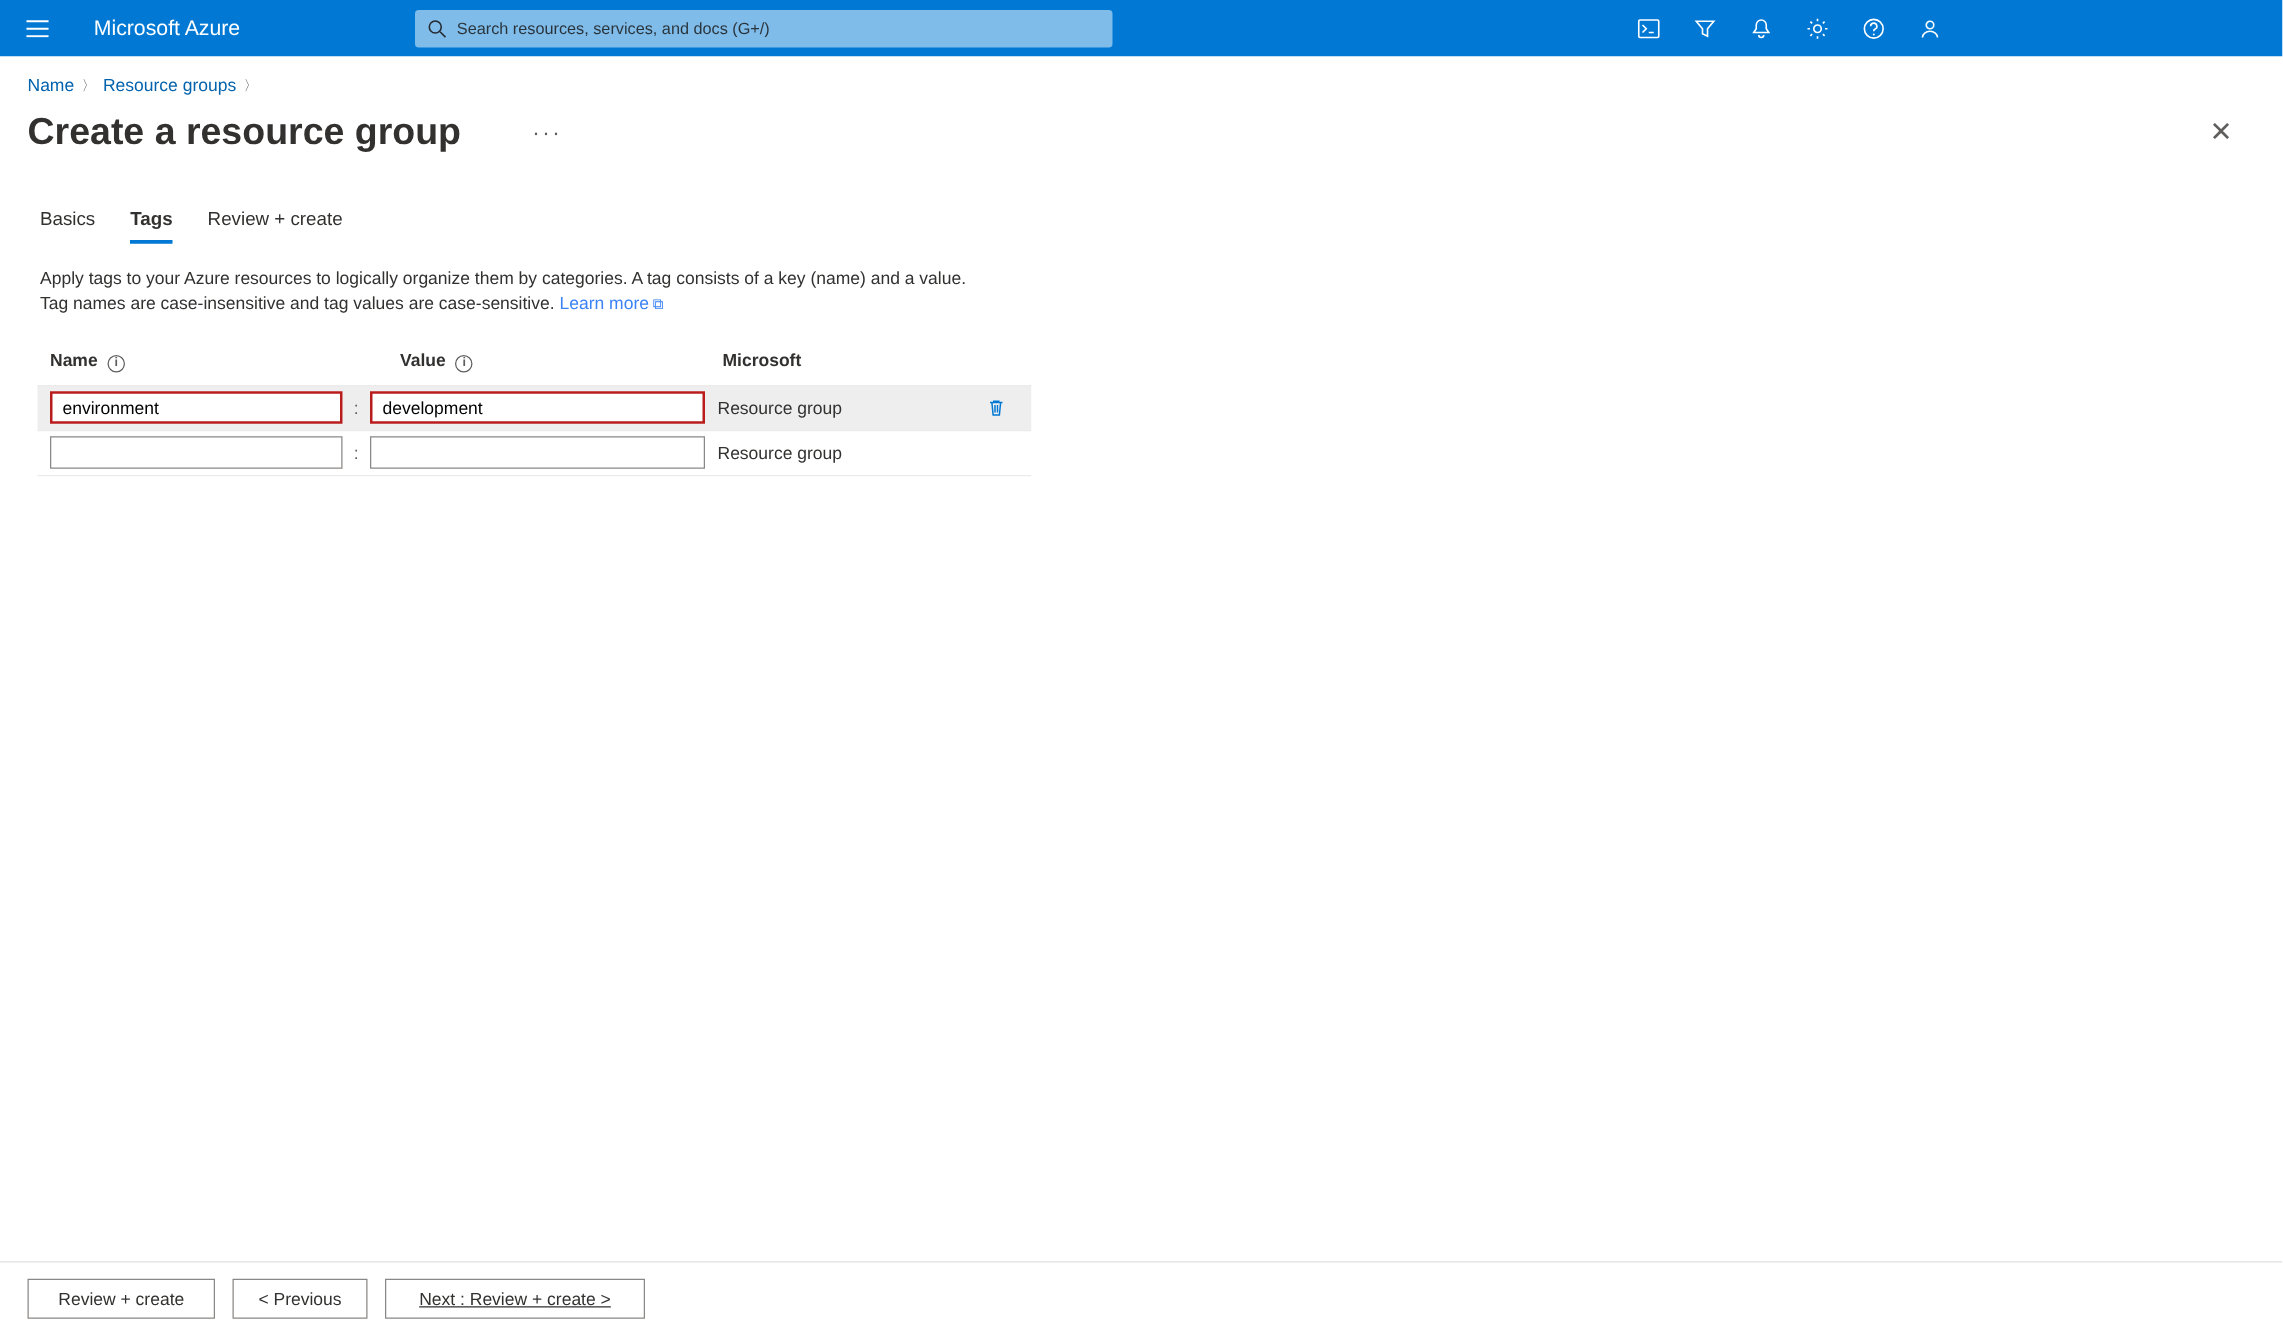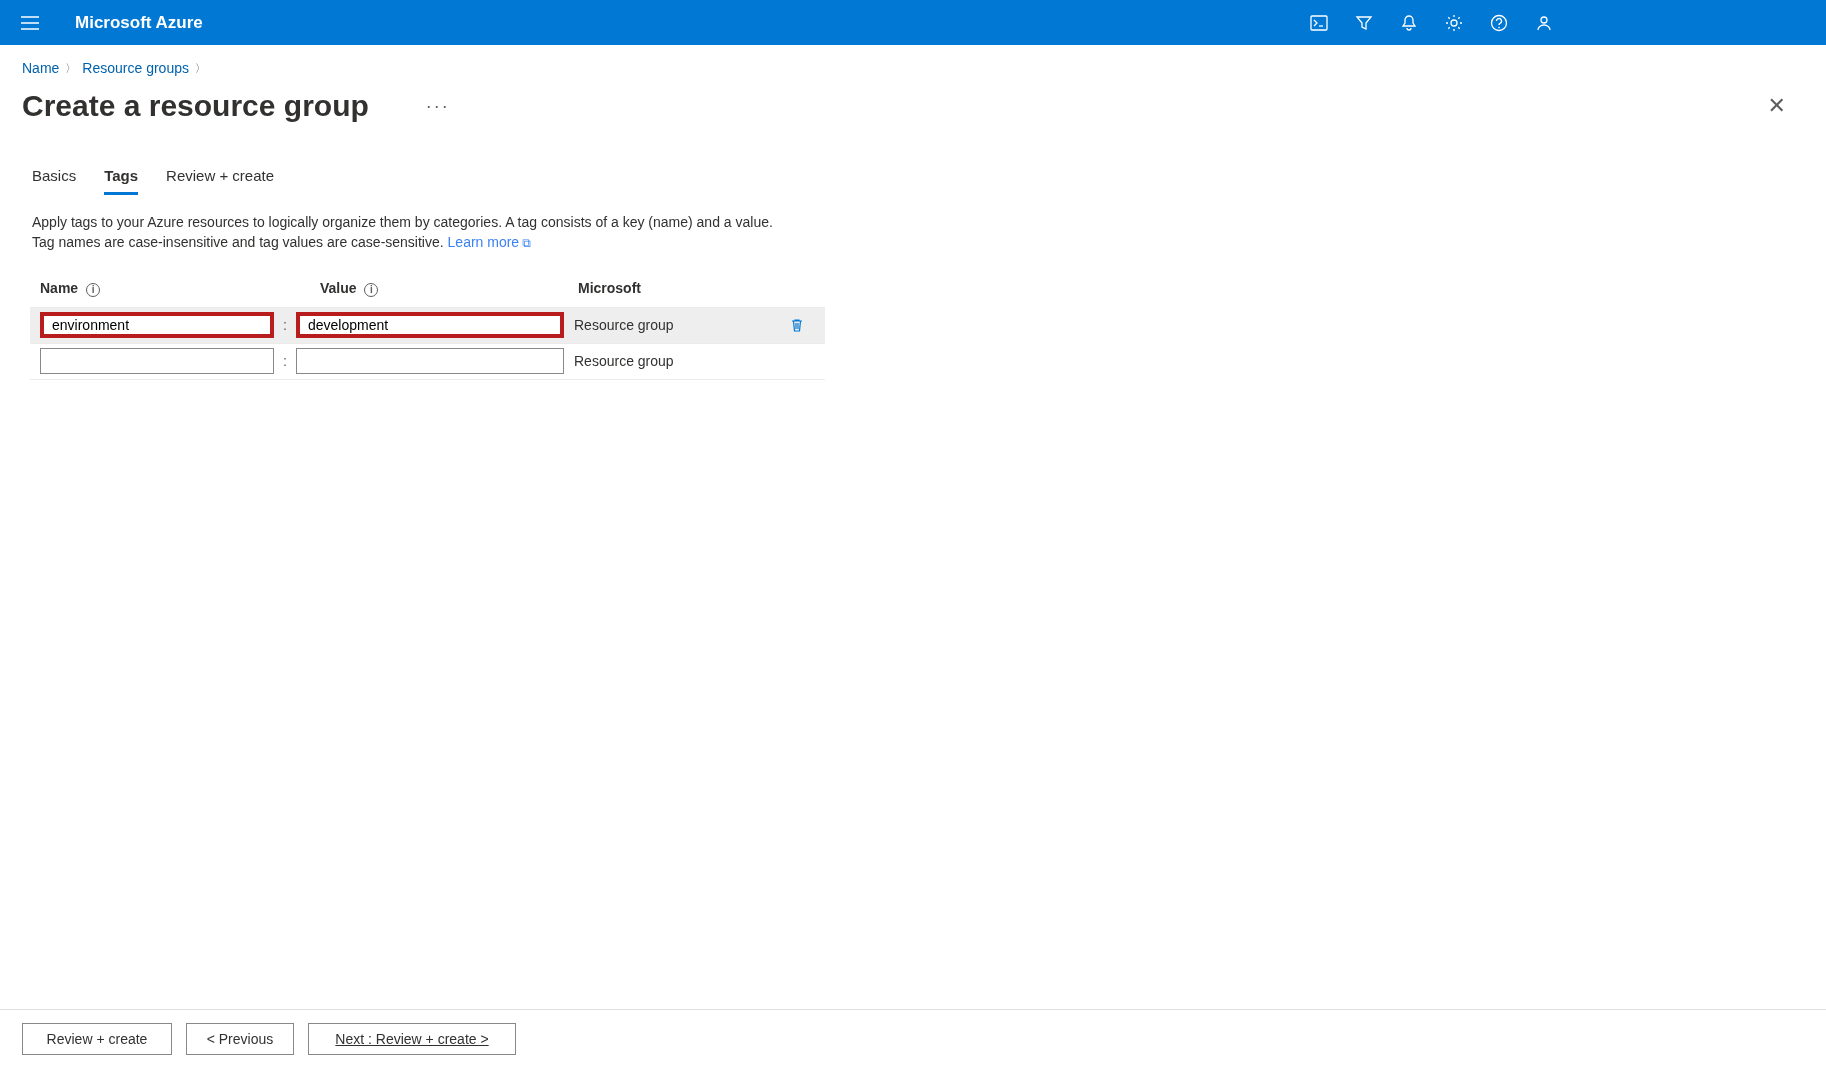--- a/index.html
+++ b/index.html
@@ -23,21 +23,21 @@
     padding: 0 10px;
   }
   .hamburger {
     width: 40px; height: 40px;
     display: flex; align-items: center; justify-content: center;
     cursor: pointer;
   }
   .hamburger svg { width: 18px; height: 14px; }
   .brand {
     font-size: 17px;
-    font-weight: 700;
+    font-weight: 400;
     margin-left: 25px;
     margin-right: 140px;
     white-space: nowrap;
   }
   .searchbox {
     flex: 0 0 558px;
     height: 30px;
     background: #7fbce9;
     border-radius: 3px;
     display: flex;
@@ -174,21 +174,21 @@
   }
   .tag-row input {
     height:26px;
     border:1px solid #8a8886;
     padding: 0 8px;
     font-size:14px;
     outline:none;
     background:#fff;
   }
   .tag-row.filled input {
-    border:4px solid #b91c1c;
+    border:2px solid #b91c1c;
   }
   .in-name { width:234px; }
   .in-value { width:268px; }
   .sep { width:22px; text-align:center; color:#605e5c;}
   .res-text { flex:1; padding-left:10px; color:#323130;}
   .trash {
     margin-right:20px;
     color:#0078d4;
     cursor:pointer;
     display:flex; align-items:center;
@@ -226,20 +226,27 @@
 
 <div class="topbar">
   <div class="hamburger">
     <svg viewBox="0 0 18 14">
         <line x1="0" y1="1" x2="18" y2="1" stroke="#fff" stroke-width="1.5"></line>
         <line x1="0" y1="7" x2="18" y2="7" stroke="#fff" stroke-width="1.5"></line>
         <line x1="0" y1="13" x2="18" y2="13" stroke="#fff" stroke-width="1.5"></line>
       </svg>
   </div>
   <div class="brand">Microsoft Azure</div>
+  <div class="searchbox">
+    <svg viewBox="0 0 16 16">
+        <circle cx="6.5" cy="6.5" r="5" stroke="#1b1b1b" stroke-width="1.3" fill="none"></circle>
+        <line x1="10.5" y1="10.5" x2="15" y2="15" stroke="#1b1b1b" stroke-width="1.3"></line>
+      </svg>
+    <input type="text" placeholder="Search resources, services, and docs (G+/)" style="">
+  </div>
   <div class="topbar-icons">
     <div class="topbar-icon">
       <svg viewBox="0 0 18 18">
           <rect x="1" y="2" width="16" height="14" rx="1" stroke="#fff" fill="none" stroke-width="1.3"></rect>
           <path d="M4 6 l3 3 l-3 3" stroke="#fff" fill="none" stroke-width="1.3"></path>
           <line x1="9" y1="12" x2="13" y2="12" stroke="#fff" stroke-width="1.3"></line>
         </svg>
     </div>
     <div class="topbar-icon">
       <svg viewBox="0 0 18 18">

